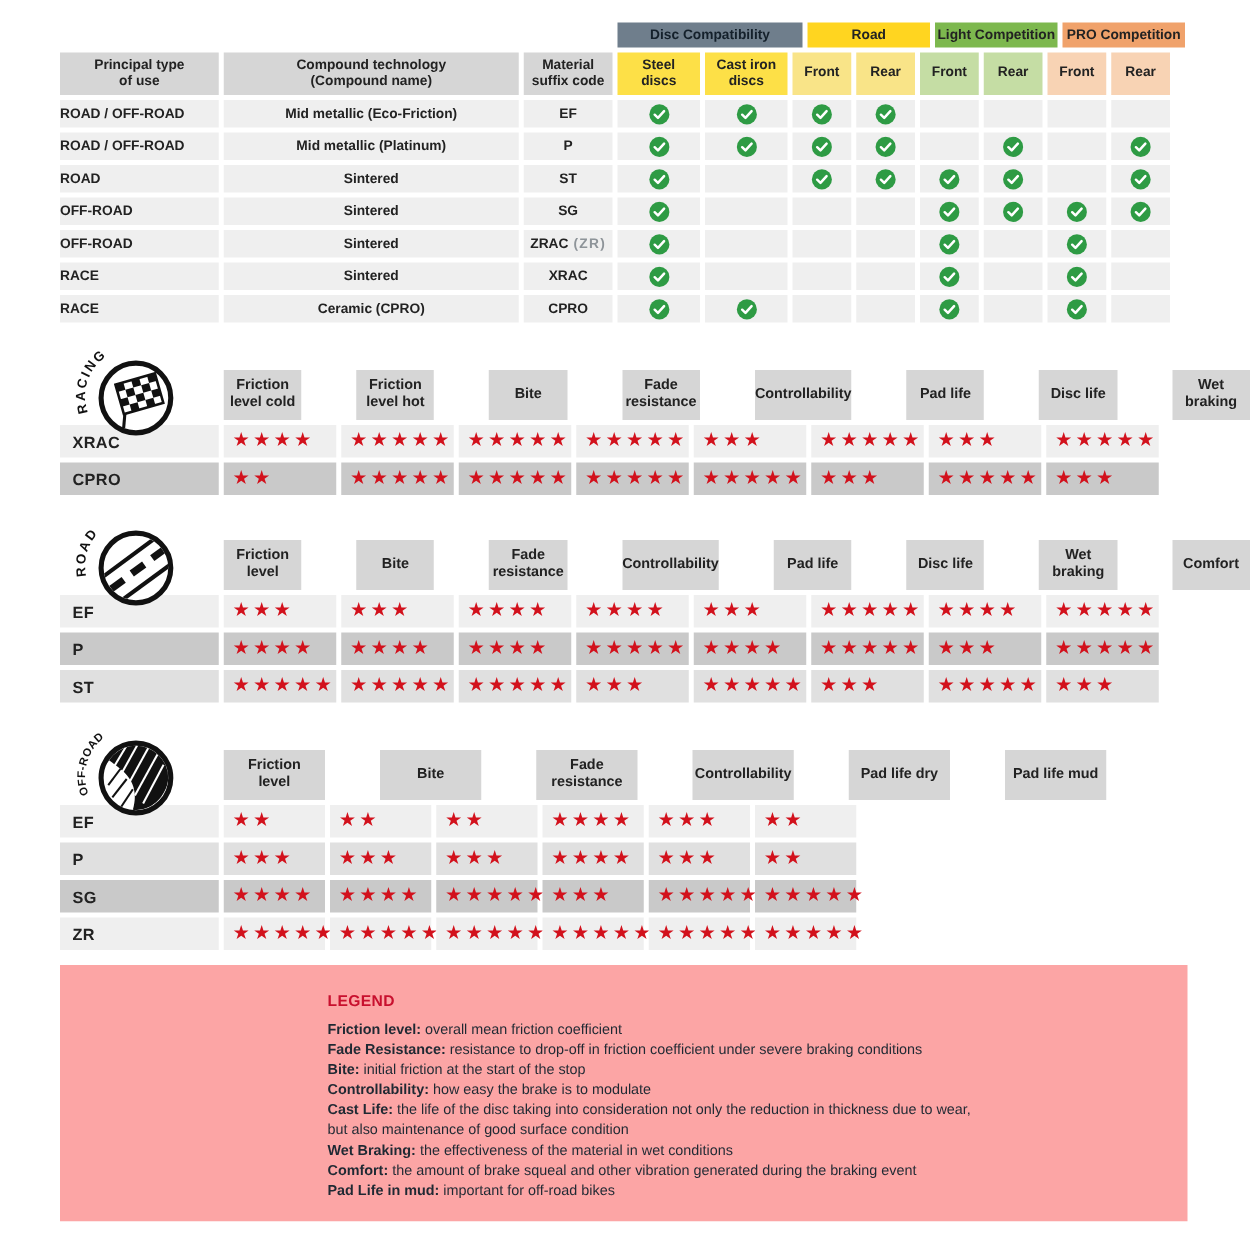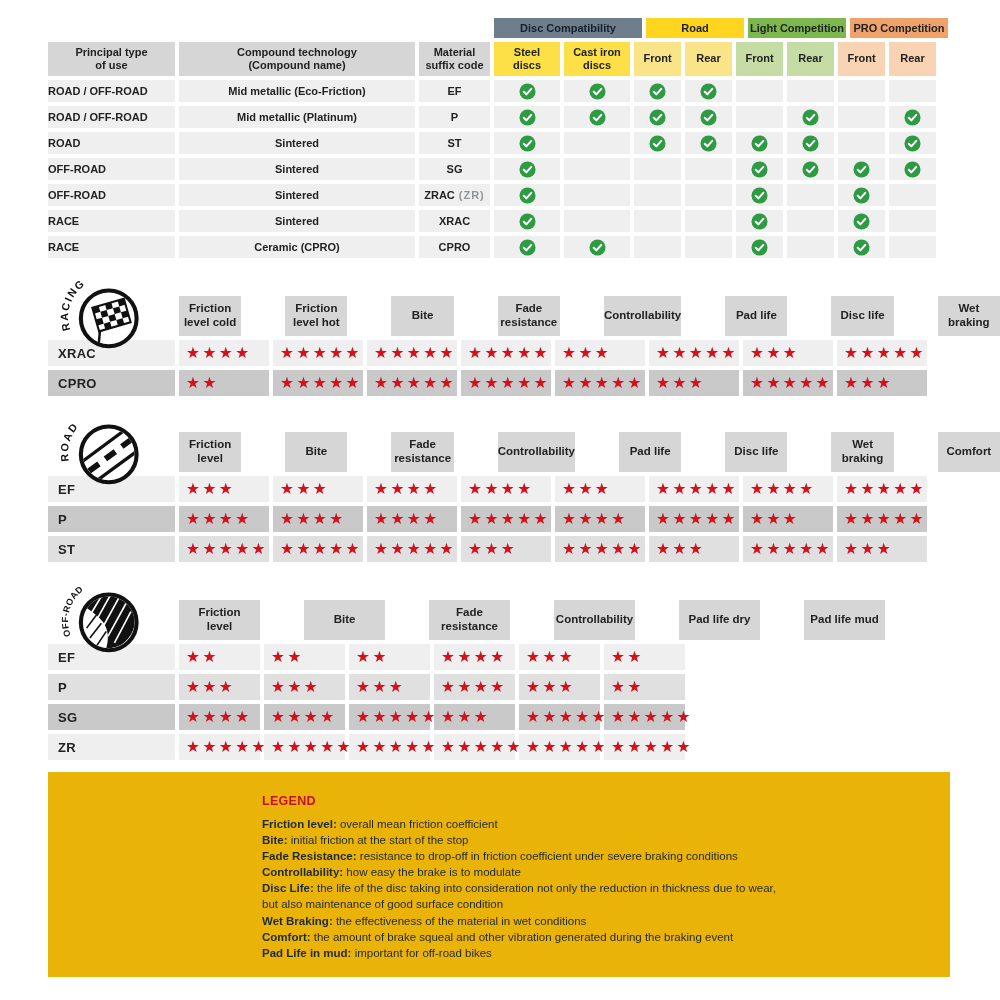--- a/index.html
+++ b/index.html
@@ -49,21 +49,21 @@
   .shade-light  { background:#EFEFEF; }
   .shade-medium { background:#E0E0E0; }
   .shade-dark   { background:#C9C9C9; }
 
   .rt-icon { position:absolute; left:14px; top:-26px; width:82px; height:82px; }
   .rt-icon svg { width:100%; height:100%; overflow:visible; }
   .arc-label    { font-size:13px; font-weight:bold; letter-spacing:2px; fill:#111; }
   .arc-label-sm { font-size:11px; font-weight:bold; letter-spacing:0.5px; fill:#111; }
 
   
-  .legend { margin-top:12px; width:902px; background:#eab308; padding:22px 13px 16px 214px; }
+  .legend { margin-top:12px; width:902px; background:#fca5a5; padding:22px 13px 16px 214px; }
   .legend-title { color:#C8102E; font-weight:bold; font-size:12.5px; margin-bottom:8px; letter-spacing:0.3px; }
   .legend-line { font-size:11.5px; line-height:1.4; color:#1F2933; }
   .legend-term { font-weight:bold; }
 </style>
 </head>
 <body>
 
 <div class="page">
 
   <section class="compat">
@@ -479,24 +479,24 @@
           <div class="cell starcell shade-light rt-col81"><span class="stars">★★★★★</span></div>
           <div class="cell starcell shade-light rt-col81"><span class="stars">★★★★★</span></div>
         </div>
       </div>
   </section>
 
   <section class="legend">
     <div class="legend-title">LEGEND</div>
     <div>
         <div class="legend-line"><span class="legend-term">Friction level: </span>overall mean friction coefficient</div>
+        <div class="legend-line"><span class="legend-term">Fade Resistance: </span>resistance to drop-off in friction coefficient under severe braking conditions</div>
         <div class="legend-line"><span class="legend-term">Bite: </span>initial friction at the start of the stop</div>
-        <div class="legend-line"><span class="legend-term">Fade Resistance: </span>resistance to drop-off in friction coefficient under severe braking conditions</div>
         <div class="legend-line"><span class="legend-term">Controllability: </span>how easy the brake is to modulate</div>
-        <div class="legend-line"><span class="legend-term">Disc Life: </span>the life of the disc taking into consideration not only the reduction in thickness due to wear,</div>
+        <div class="legend-line"><span class="legend-term">Cast Life: </span>the life of the disc taking into consideration not only the reduction in thickness due to wear,</div>
         <div class="legend-line">but also maintenance of good surface condition</div>
         <div class="legend-line"><span class="legend-term">Wet Braking: </span>the effectiveness of the material in wet conditions</div>
         <div class="legend-line"><span class="legend-term">Comfort: </span>the amount of brake squeal and other vibration generated during the braking event</div>
         <div class="legend-line"><span class="legend-term">Pad Life in mud: </span>important for off-road bikes</div>
       </div>
   </section>
 
 </div>
 
 </body></html>

